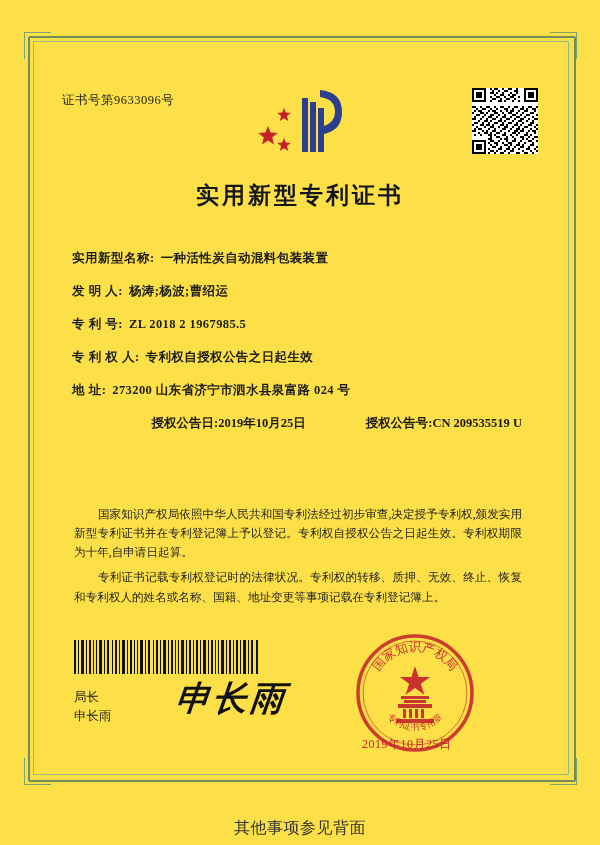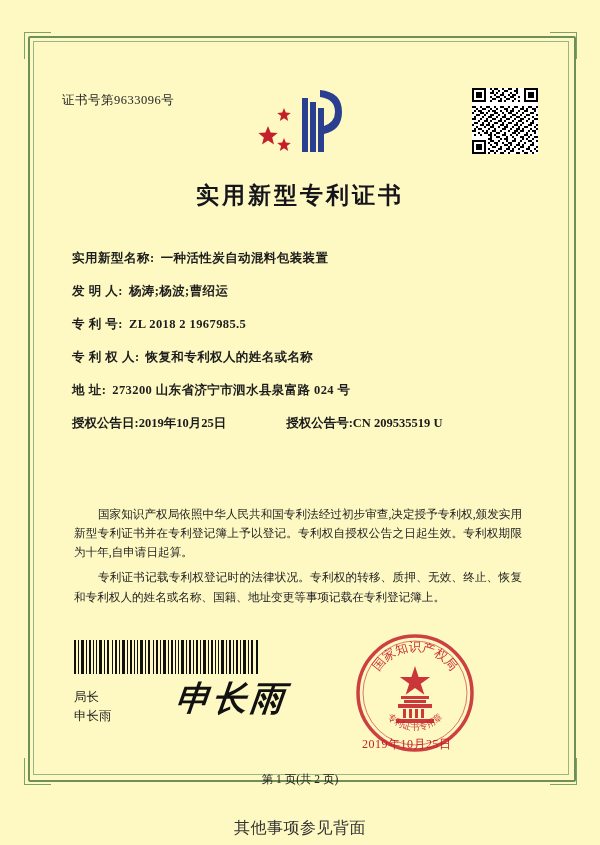--- a/index.html
+++ b/index.html
@@ -11,21 +11,21 @@
     width: 600px;
     height: 845px;
     font-family: "Liberation Serif", "DejaVu Serif", serif;
     color: #1a1a1a;
     position: relative;
     overflow: hidden;
   }
   .page {
     position: absolute;
     inset: 0;
-    background: #fef9c3;
+    background: #fde047;
   }
   
   .border-outer {
     position: absolute;
     left: 28px;
     top: 36px;
     width: 544px;
     height: 742px;
     border: 2px solid #6f8f5a;
     border-radius: 2px;
@@ -115,20 +115,21 @@
   }
   .row .value {
     margin-left: 6px;
     letter-spacing: 0.4px;
   }
   .row-dual {
     display: flex;
     align-items: baseline;
     font-size: 12.5px;
     margin-bottom: 24px;
+    justify-content: flex-end;
   }
   .row-dual .seg2 {
     margin-left: 60px;
   }
 
   
   .paras {
     position: absolute;
     left: 74px;
     top: 505px;
@@ -509,21 +510,21 @@
     <div class="row">
       <span class="label">发 明 人:</span>
       <span class="value">杨涛;杨波;曹绍运</span>
     </div>
     <div class="row">
       <span class="label">专 利 号:</span>
       <span class="value">ZL 2018 2 1967985.5</span>
     </div>
     <div class="row">
       <span class="label">专 利 权 人:</span>
-      <span class="value">恢复和专利权人的姓名或名称</span>
+      <span class="value">专利权自授权公告之日起生效</span>
     </div>
     <div class="row">
       <span class="label">地 址:</span>
       <span class="value">273200 山东省济宁市泗水县泉富路 024 号</span>
     </div>
     <div class="row-dual">
       <span class="label">授权公告日:</span>
       <span class="value">2019年10月25日</span>
       <span class="seg2">授权公告号:</span>
       <span class="value">CN 209535519 U</span>
@@ -622,16 +623,15 @@
       </text>
       <path id="arcBottom" d="M 26 63 A 37 37 0 0 0 100 63" fill="none"></path>
       <text font-size="9" fill="#c4202a" font-family="DejaVu Serif, serif" opacity="0.9">
         <textPath href="#arcBottom" startOffset="50%" text-anchor="middle">专利证书专用章</textPath>
       </text>
     </svg>
   </div>
 
   <div class="seal-date">2019年10月25日</div>
 
-  <div class="page-no">第 1 页(共 2 页)</div>
   <div class="footnote">其他事项参见背面</div>
 
 </div>
 
 </body></html>

